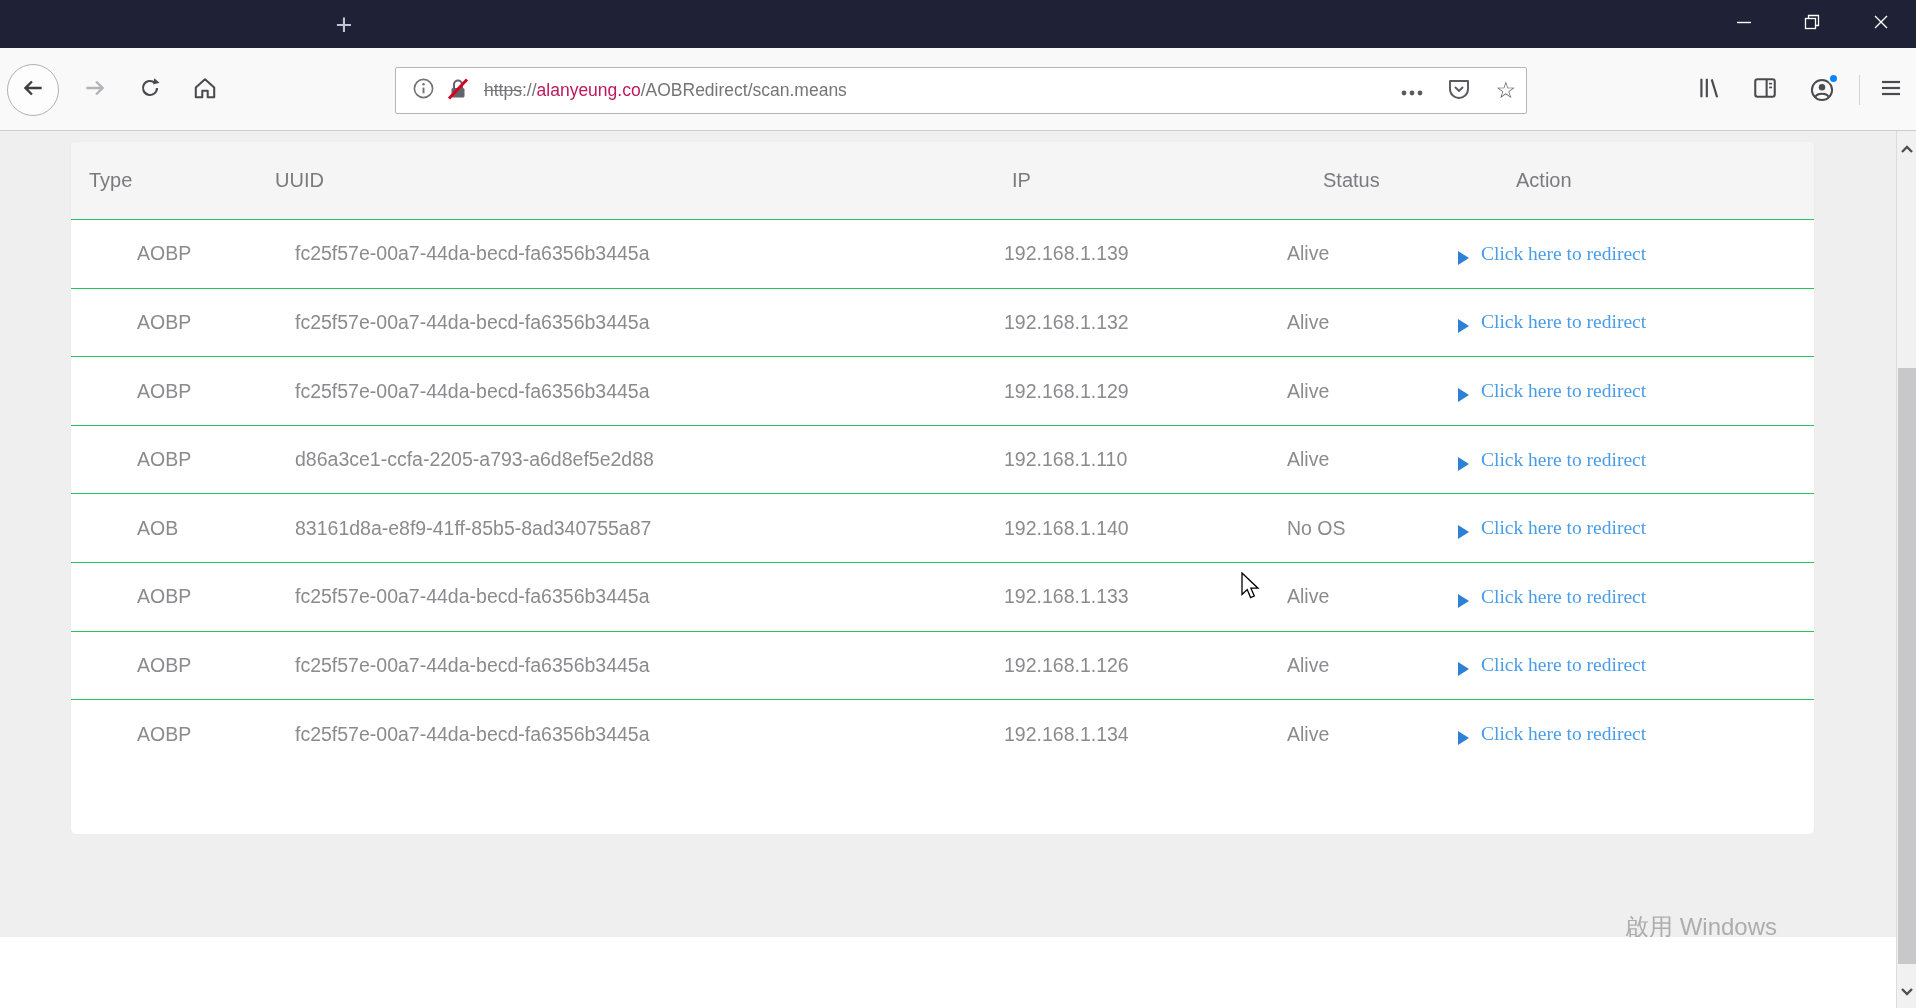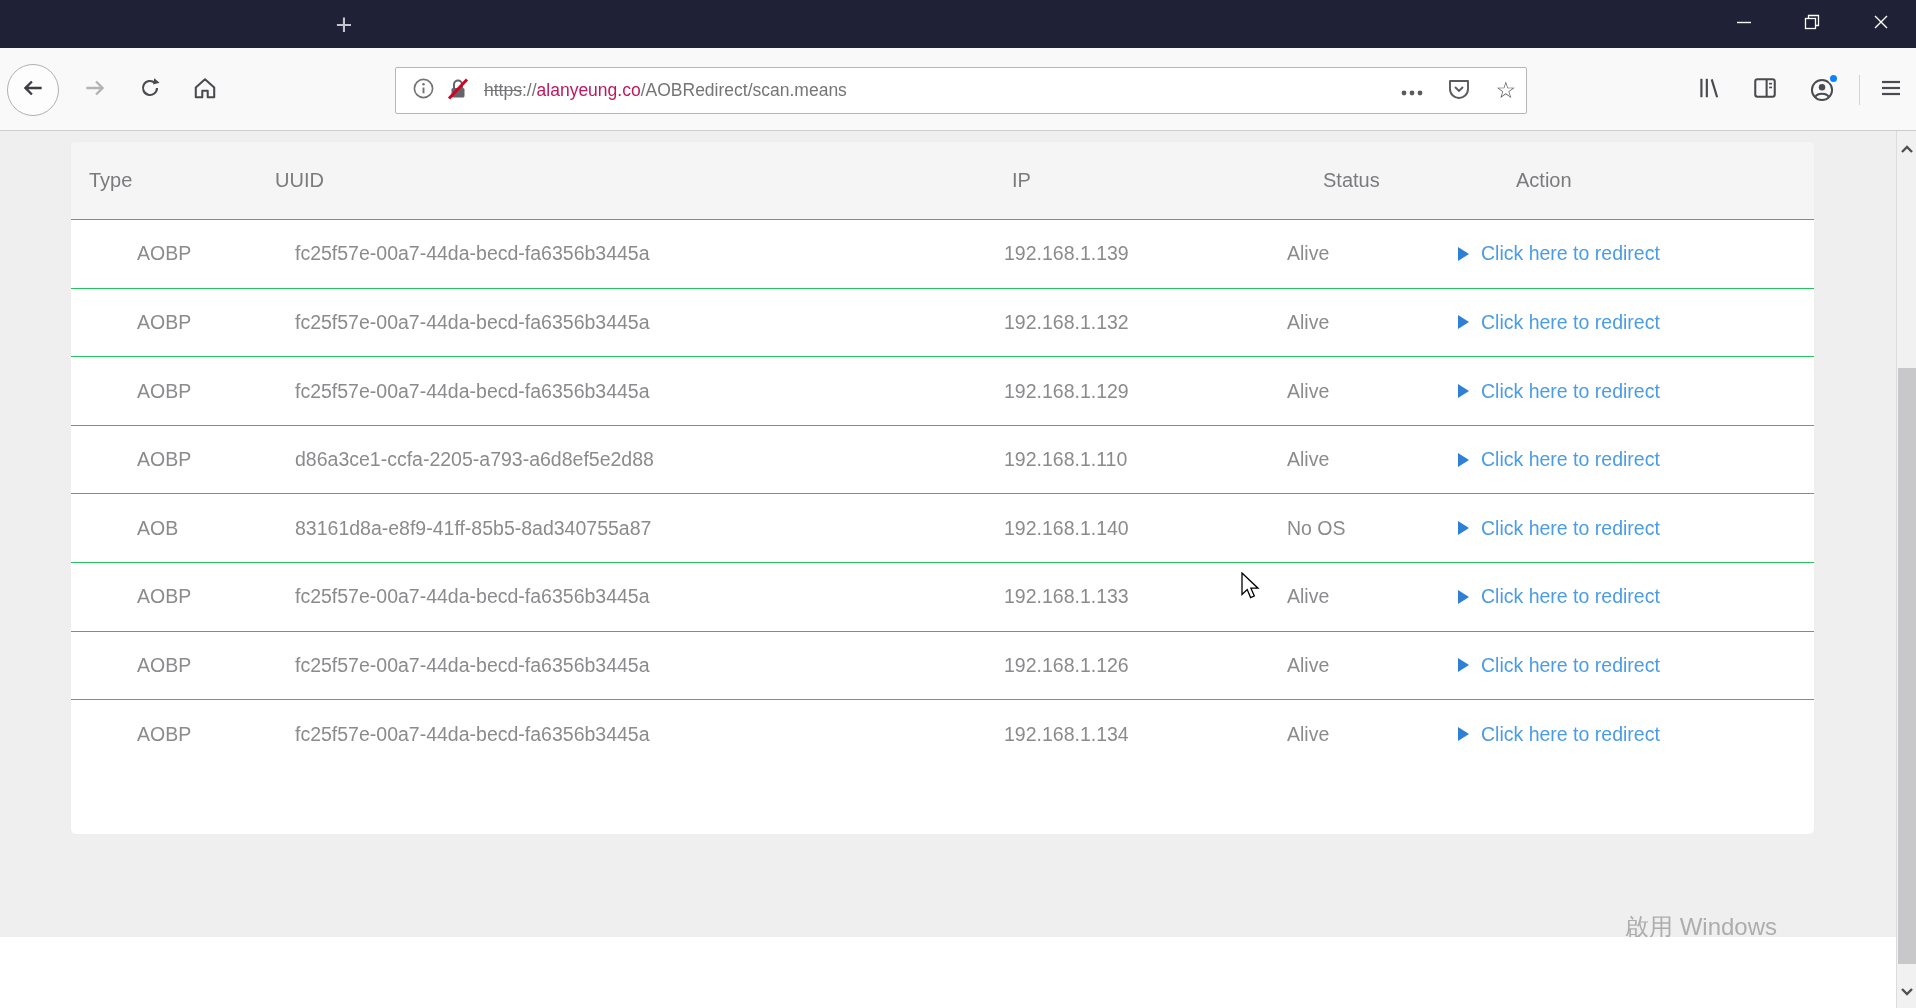--- a/index.html
+++ b/index.html
@@ -67,21 +67,21 @@
   }
 
   .card {
     position:absolute; left:70px; top:10px; width:1745px; height:694px;
     background:#ffffff; border-radius:6px; border:1px solid #ededee; overflow:hidden;
   }
   .tgrid { display:grid; grid-template-columns:158px 709px 283px 165px 1fr; align-items:center; }
   .thead { height:77px; background:#f5f5f6; color:#7b7b7e; font-size:20px;gap:28px; }
   .thead > div, .trow > div { padding-left:18px; overflow:hidden; white-space:nowrap; }
   .trow { height:68.62px; border-top:1px solid #22c55e; color:#8b8b8e; font-size:19.5px; background:#fff;padding-left:48px; }
-  .action-cell { display:flex; align-items:center; padding-left:24px !important; }
+  .action-cell { display:flex; align-items:flex-end; padding-left:24px !important;font-family:Liberation Serif, serif; }
   .tri {
     width:0; height:0; border-left:11px solid #2e7fd6;
     border-top:7px solid transparent; border-bottom:7px solid transparent; flex:0 0 auto;
   }
   .redirect-link { color:#4a9ce6; margin-left:12px; cursor:pointer; }
   .tfoot {
     height:67px; border-top:1px solid #e8e8e9; display:flex; align-items:center;
     padding-left:18px; color:#7f7f82; font-size:19.5px;
   }
 

